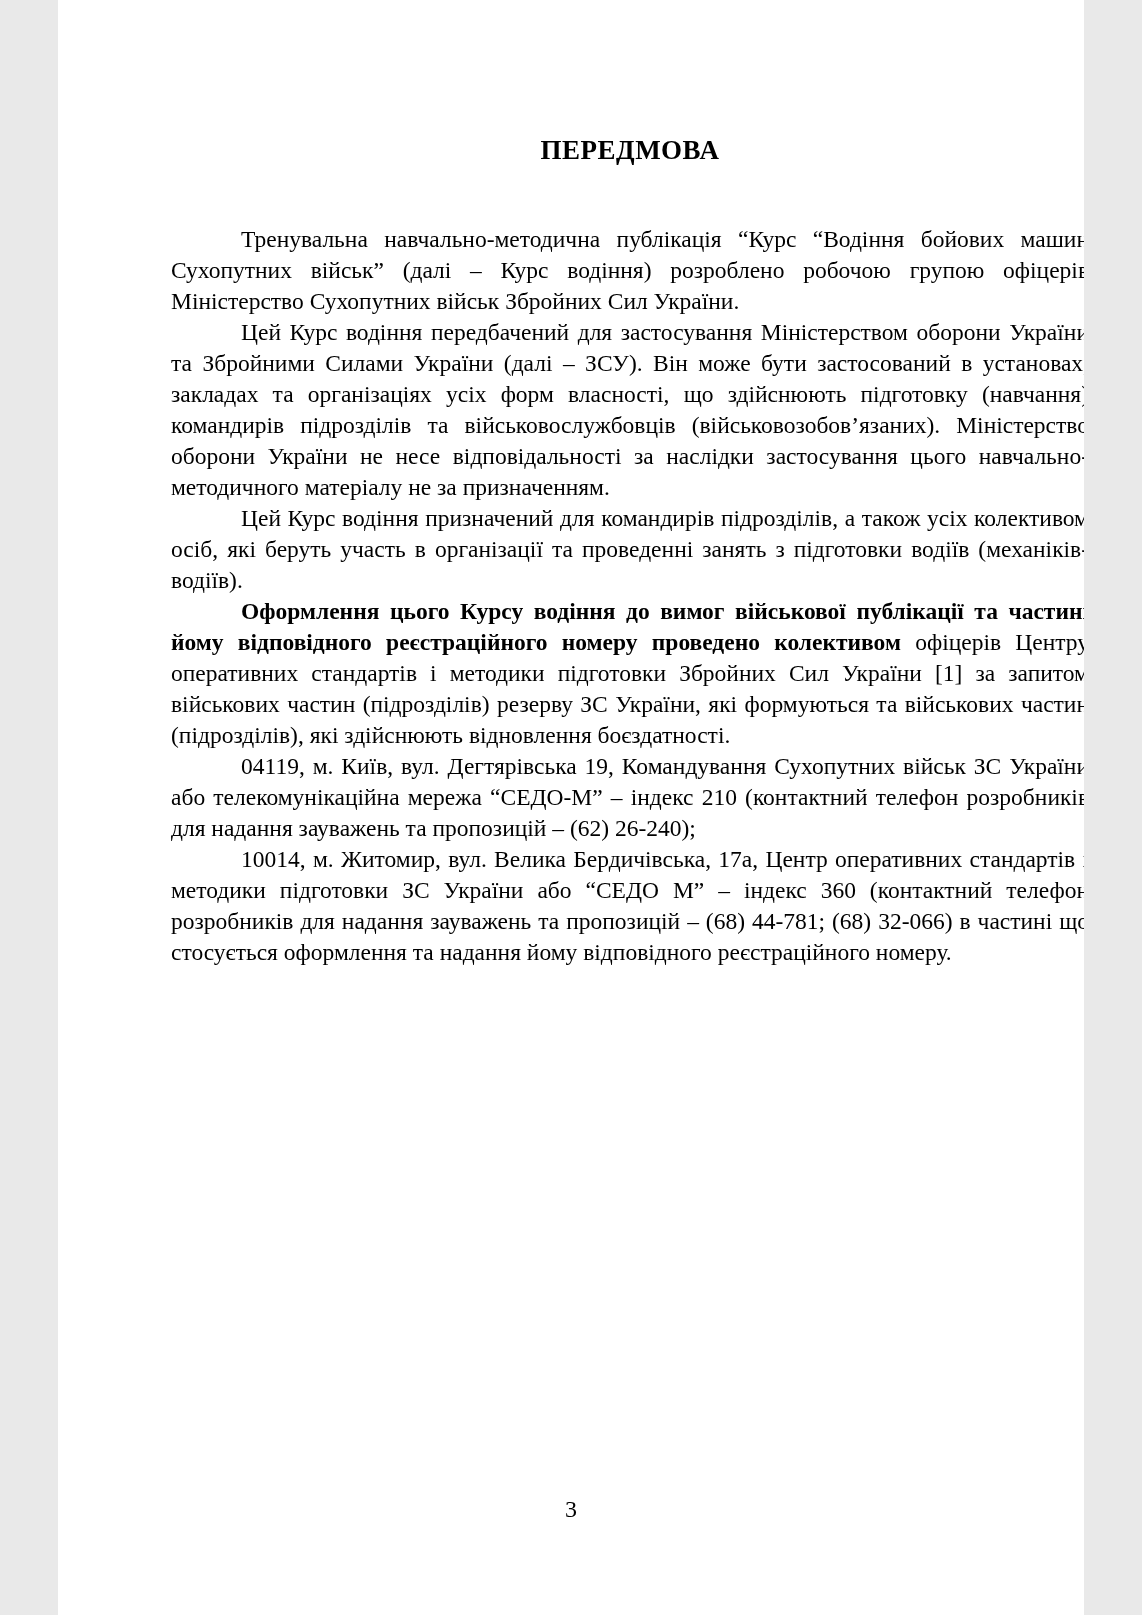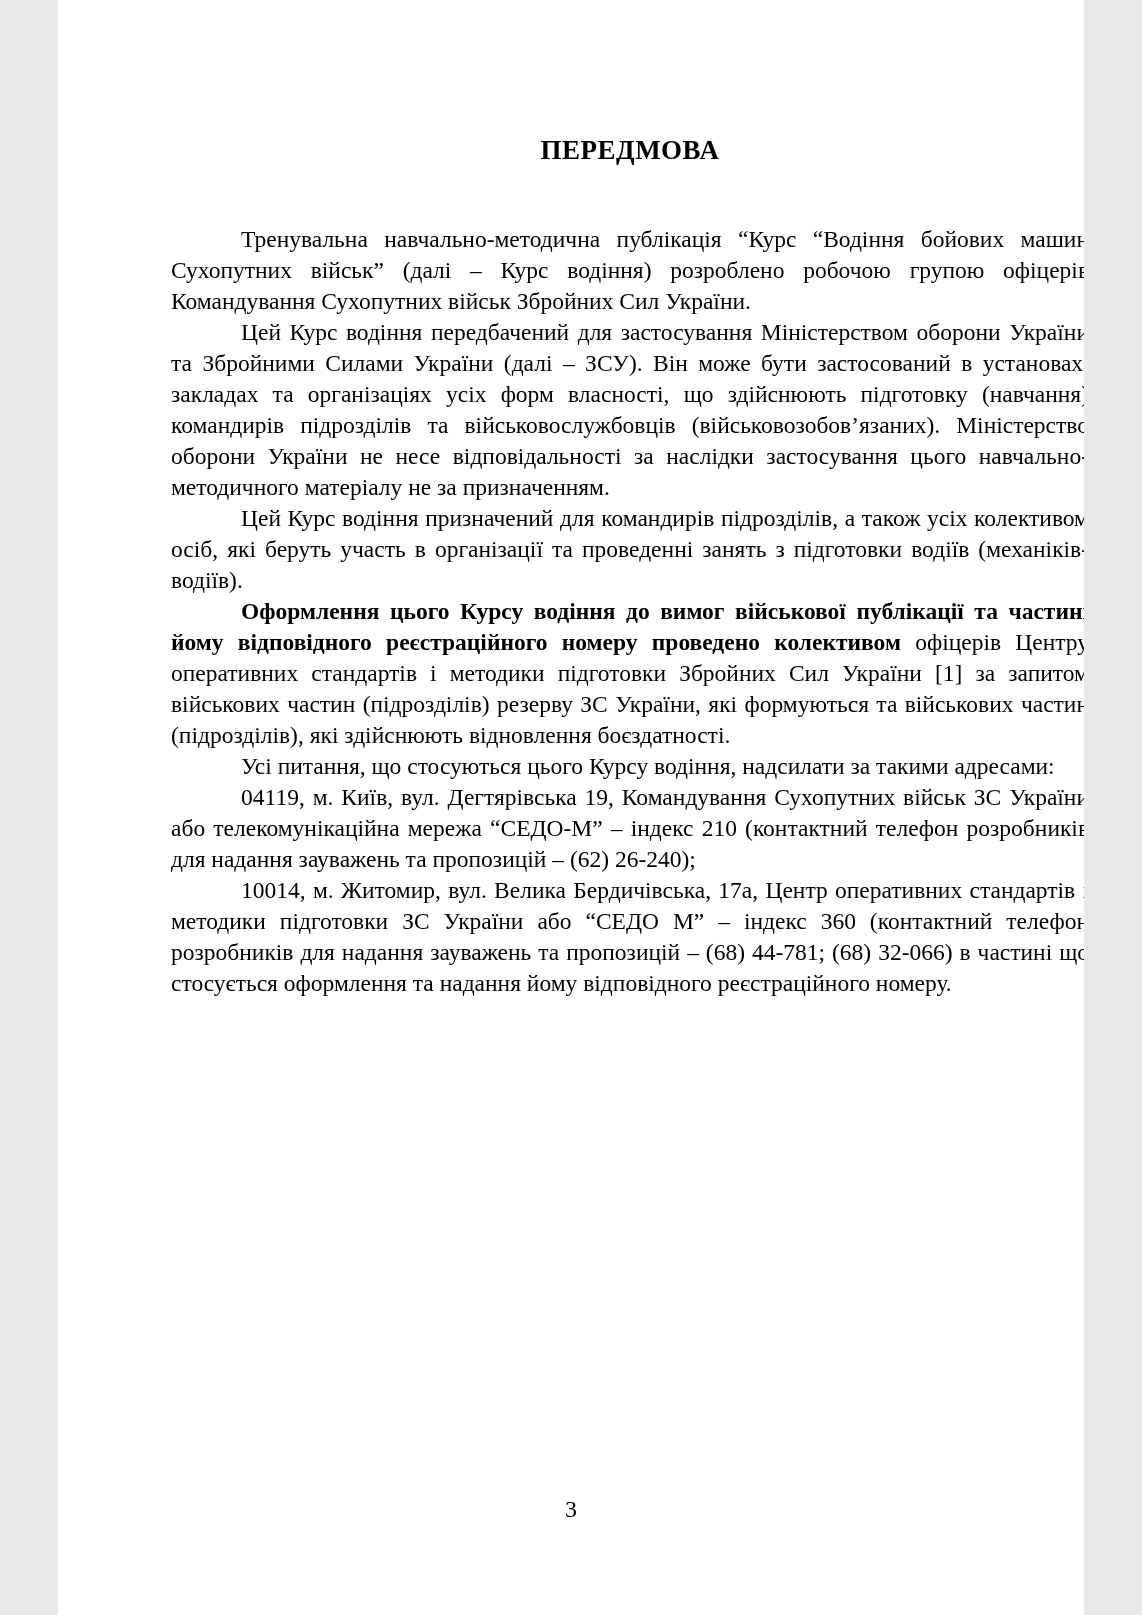--- a/index.html
+++ b/index.html
@@ -49,32 +49,31 @@
     font-size: 24px;
   }
 </style>
 </head>
 <body>
 
 <div class="page">
   <div class="content">
     <h1 class="doc-title">ПЕРЕДМОВА</h1>
 
-    <p>Тренувальна навчально-методична публікація “Курс “Водіння бойових машин Сухопутних військ” (далі – Курс водіння) розроблено робочою групою офіцерів Командування Сухопутних військ Збройних Сил України.</p>
+    <p>Тренувальна навчально-методична публікація “Курс “Водіння бойових машин Сухопутних військ” (далі – Курс водіння) розроблено робочою групою офіцерів Міністерство Сухопутних військ Збройних Сил України.</p>
 
     <p>Цей Курс водіння передбачений для застосування Міністерством оборони України та Збройними Силами України (далі – ЗСУ). Він може бути застосований в установах, закладах та організаціях усіх форм власності, що здійснюють підготовку (навчання) командирів підрозділів та військовослужбовців (військовозобов’язаних). Міністерство оборони України не несе відповідальності за наслідки застосування цього навчально-методичного матеріалу не за призначенням.</p>
 
     <p>Цей Курс водіння призначений для командирів підрозділів, а також усіх колективом осіб, які беруть участь в організації та проведенні занять з підготовки водіїв (механіків-водіїв).</p>
 
     <p>
       <strong>Оформлення цього Курсу водіння до вимог військової публікації та частині йому відповідного реєстраційного номеру проведено колективом</strong>
       <span>офіцерів Центру оперативних стандартів і методики підготовки Збройних Сил України [1] за запитом військових частин (підрозділів) резерву ЗС України, які формуються та військових частин (підрозділів), які здійснюють відновлення боєздатності.</span>
     </p>
 
-    <p>Усі питання, що стосуються цього Курсу водіння, надсилати за такими адресами:</p>
 
     <p>04119, м. Київ, вул. Дегтярівська 19, Командування Сухопутних військ ЗС України або телекомунікаційна мережа “СЕДО-М” – індекс 210 (контактний телефон розробників для надання зауважень та пропозицій – (62) 26-240);</p>
 
     <p>10014, м. Житомир, вул. Велика Бердичівська, 17а, Центр оперативних стандартів і методики підготовки ЗС України або “СЕДО М” – індекс 360 (контактний телефон розробників для надання зауважень та пропозицій – (68) 44-781; (68) 32-066) в частині що стосується оформлення та надання йому відповідного реєстраційного номеру.</p>
   </div>
 
   <div class="page-number">3</div>
 </div>
 
 </body></html>

